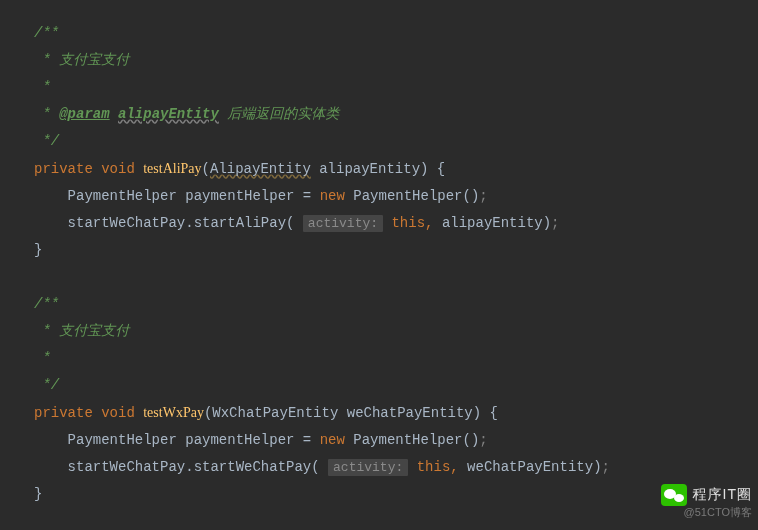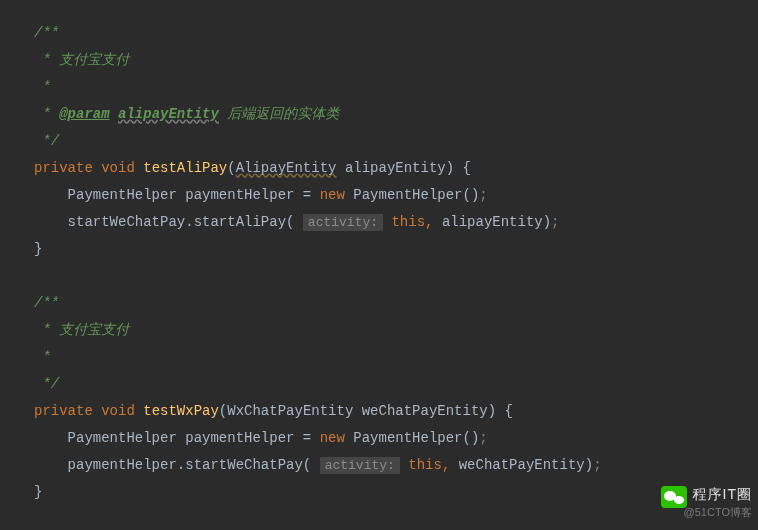--- a/index.html
+++ b/index.html
@@ -15,21 +15,21 @@
     position: relative;
   }
   .code-area {
     padding: 20px 0 0 34px;
     color: #a9b7c6;
   }
   .comment { color: #629755; font-style: italic; }
   .tag { color: #629755; font-style: italic; font-weight: bold; text-decoration: underline; }
   .param-name { color: #629755; font-style: italic; font-weight: bold; text-decoration: underline wavy #808080; }
   .keyword { color: #cc7832; }
-  .method-decl { color: #ffc66d; }
+  .method-decl { color: #ffc66d; font-family: Liberation Serif, serif; }
   .type { color: #a9b7c6; }
   .new-kw { color: #cc7832; }
   .hint-bg {
     background: #454545;
     color: #8a8a8a;
     border-radius: 1px;
     padding: 1px 5px;
     font-style: normal;
     font-size: 13px;
   }
@@ -39,21 +39,21 @@
   .underwave {
     text-decoration: underline wavy #806a3d;
     text-decoration-skip-ink: none;
   }
 
   .watermark-box {
     position: absolute;
     right: 6px;
     bottom: 22px;
     display: flex;
-    align-items: flex-end;
+    align-items: center;
     gap: 6px;
   }
   .wechat-logo {
     width: 26px;
     height: 22px;
     background: #2dc100;
     border-radius: 4px;
     position: relative;
   }
   .wechat-logo::before,
@@ -98,21 +98,21 @@
   <div class="line">}</div>
 
   <div class="line">&nbsp;</div>
 
   <div class="line comment">/**</div>
   <div class="line comment"> * 支付宝支付</div>
   <div class="line comment"> *</div>
   <div class="line comment"> */</div>
   <div class="line"><span class="keyword">private</span> <span class="keyword">void</span> <span class="method-decl">testWxPay</span><span>(</span><span class="type">WxChatPayEntity</span><span> weChatPayEntity</span><span>) {</span></div>
   <div class="line"><span>    PaymentHelper paymentHelper = </span><span class="new-kw">new</span><span> PaymentHelper()</span><span class="gray">;</span></div>
-  <div class="line"><span>    paymentHelper.startWeChatPay( </span><span class="hint-bg">activity:</span><span> </span><span class="this-kw">this</span><span class="keyword">,</span><span> weChatPayEntity)</span><span class="gray">;</span></div>
+  <div class="line"><span>    startWeChatPay.startWeChatPay( </span><span class="hint-bg">activity:</span><span> </span><span class="this-kw">this</span><span class="keyword">,</span><span> weChatPayEntity)</span><span class="gray">;</span></div>
   <div class="line">}</div>
 
 </div>
 
 <div class="watermark-box">
   <div class="wechat-logo"></div>
   <div class="wechat-text">程序IT圈</div>
 </div>
 <div class="blog-mark">@51CTO博客</div>
 

